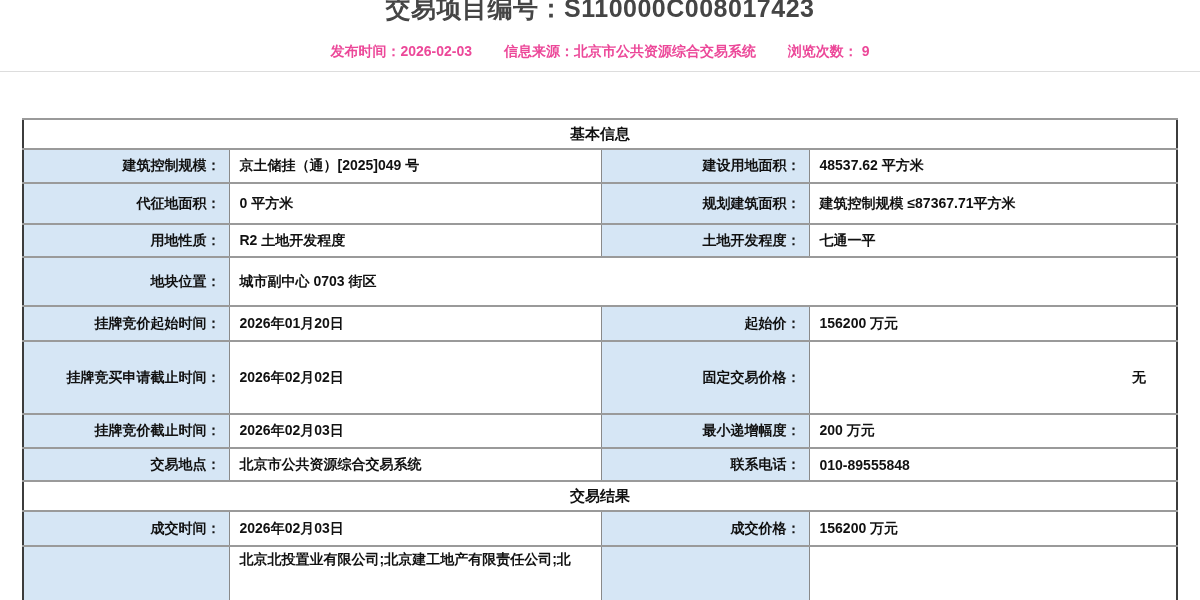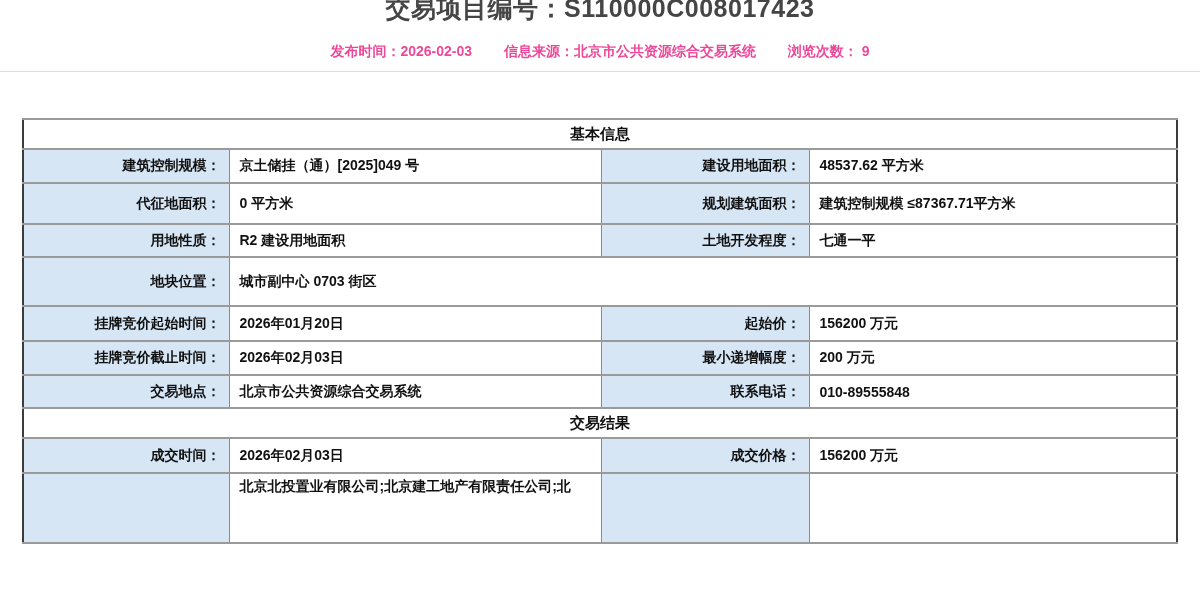--- a/index.html
+++ b/index.html
@@ -115,34 +115,40 @@
     <td class="val">48537.62 平方米</td>
   </tr>
   <tr style="height:41px">
     <th class="lbl">代征地面积：</th>
     <td class="val">0 平方米</td>
     <th class="lbl">规划建筑面积：</th>
     <td class="val">建筑控制规模 ≤87367.71平方米</td>
   </tr>
   <tr style="height:33px">
     <th class="lbl">用地性质：</th>
-    <td class="val">R2 建设用地面积</td>
+    <td class="val">R2 土地开发程度</td>
     <th class="lbl">土地开发程度：</th>
     <td class="val">七通一平</td>
   </tr>
   <tr style="height:49px">
     <th class="lbl">地块位置：</th>
     <td class="val" colspan="3">城市副中心 0703 街区</td>
   </tr>
 
   <tr style="height:35px">
     <th class="lbl">挂牌竞价起始时间：</th>
     <td class="val">2026年01月20日</td>
     <th class="lbl">起始价：</th>
     <td class="val">156200 万元</td>
+  </tr>
+  <tr style="height:73px">
+    <th class="lbl">挂牌竞买申请截止时间：</th>
+    <td class="val">2026年02月02日</td>
+    <th class="lbl">固定交易价格：</th>
+    <td class="val vr">无</td>
   </tr>
   <tr style="height:34px">
     <th class="lbl">挂牌竞价截止时间：</th>
     <td class="val">2026年02月03日</td>
     <th class="lbl">最小递增幅度：</th>
     <td class="val">200 万元</td>
   </tr>
   <tr style="height:33px">
     <th class="lbl">交易地点：</th>
     <td class="val">北京市公共资源综合交易系统</td>

